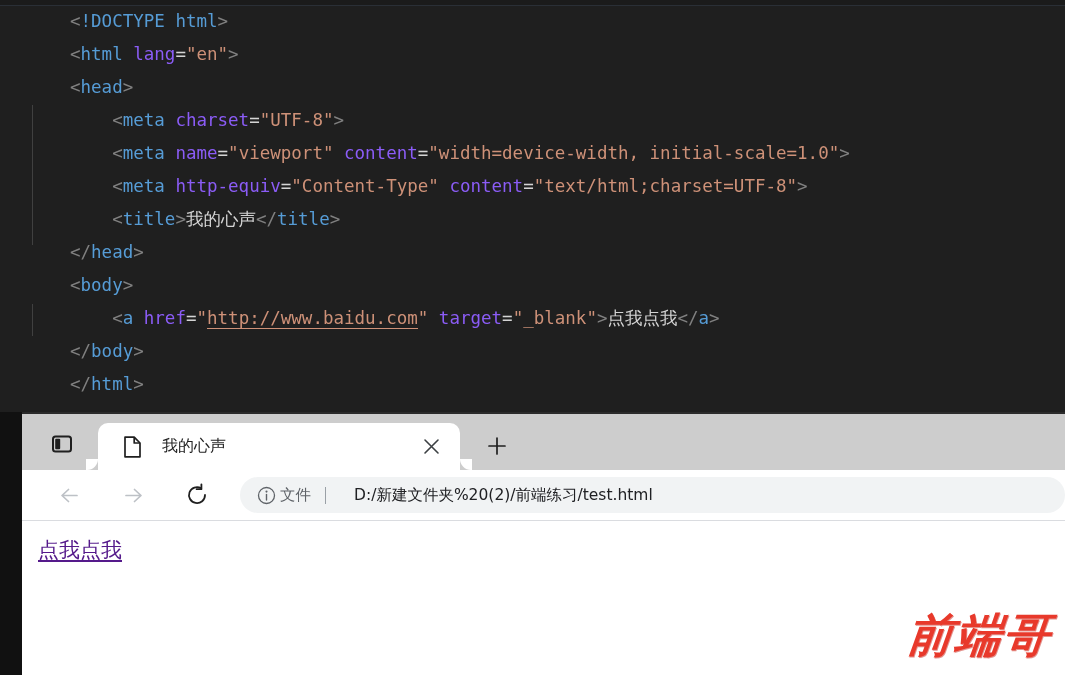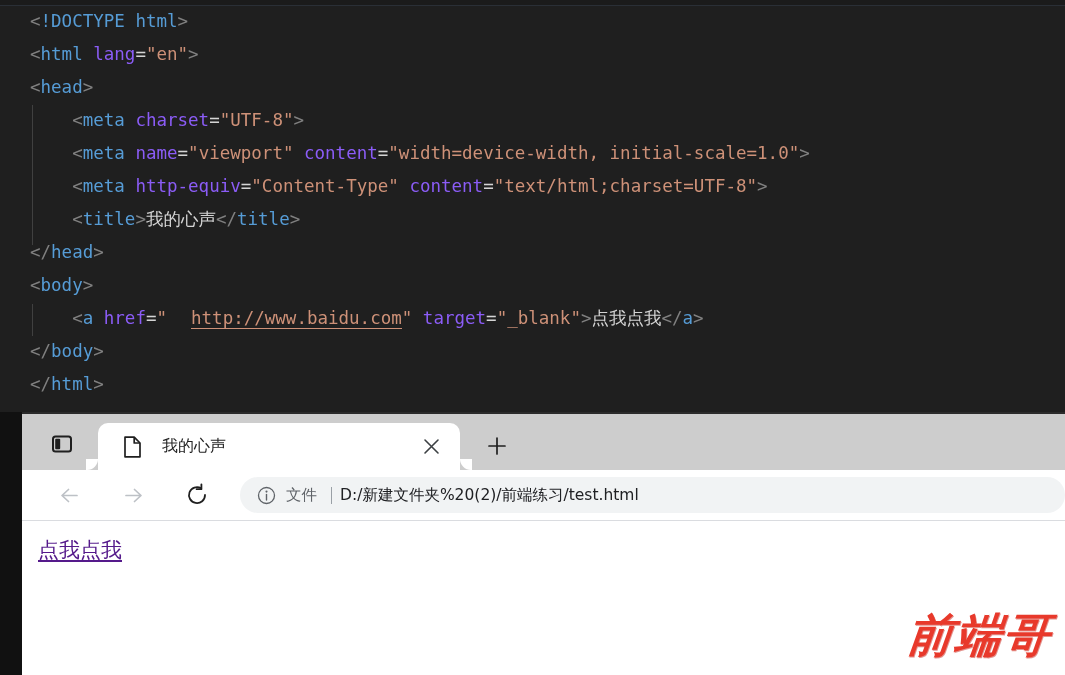--- a/index.html
+++ b/index.html
@@ -43,20 +43,21 @@
   }
   .code {
     position: absolute;
     left: 0; top: 5px;
     width: 903px;
     font-family: "DejaVu Sans Mono", "Liberation Mono", monospace;
     font-size: 17.5px;
     line-height: 33px;
     white-space: pre;
     letter-spacing: 0px;
+    padding-left: 40px;
   }
   .code .line {
     height: 33px;
     padding-left: 30px;
     position: relative;
     white-space: pre;
   }
   
   .guide {
     position: absolute;
@@ -68,21 +69,21 @@
   .guide.g2 { top: 304px; height: 32px; }
 
   
   .t-punc   { color: #808080; }
   .t-tag    { color: #569cd6; }
   .t-attr   { color: #8b5cf6; }
   .t-str    { color: #ce9178; }
   .t-txt    { color: #d4d4d4; }
   .t-eq     { color: #d4d4d4; }
   .t-doctype{ color: #569cd6; }
-  .t-link   { color: #ce9178; border-bottom: 1px solid #ce9178; margin-left: 24px; }
+  .t-link   { color: #ce9178; border-bottom: 1px solid #ce9178; }
 
   
   .browser {
     position: absolute;
     left: 22px; top: 412px;
     width: 1043px;
     height: 263px;
     background: #ffffff;
     overflow: hidden;
   }
@@ -196,34 +197,34 @@
     align-items: center;
     overflow: hidden;
   }
   .omni-info {
     margin-left: 16px;
     width: 20px; height: 20px;
     display: flex; align-items: center; justify-content: center;
     flex: 0 0 auto;
   }
   .omni-scheme {
-    margin-left: 10px;
+    margin-left: 4px;
     font-family: "DejaVu Sans", "Liberation Sans", sans-serif;
     font-size: 15.5px;
     color: #5f6368;
     flex: 0 0 auto;
   }
   .omni-sep {
     margin-left: 14px;
     width: 1px; height: 17px;
     background: #9aa0a6;
     flex: 0 0 auto;
   }
   .omni-url {
-    margin-left: 8px;
+    margin-left: 28px;
     font-family: "DejaVu Sans", "Liberation Sans", sans-serif;
     font-size: 15.5px;
     color: #202124;
     white-space: nowrap;
     overflow: hidden;
   }
 
   
   .viewport {
     position: absolute;

